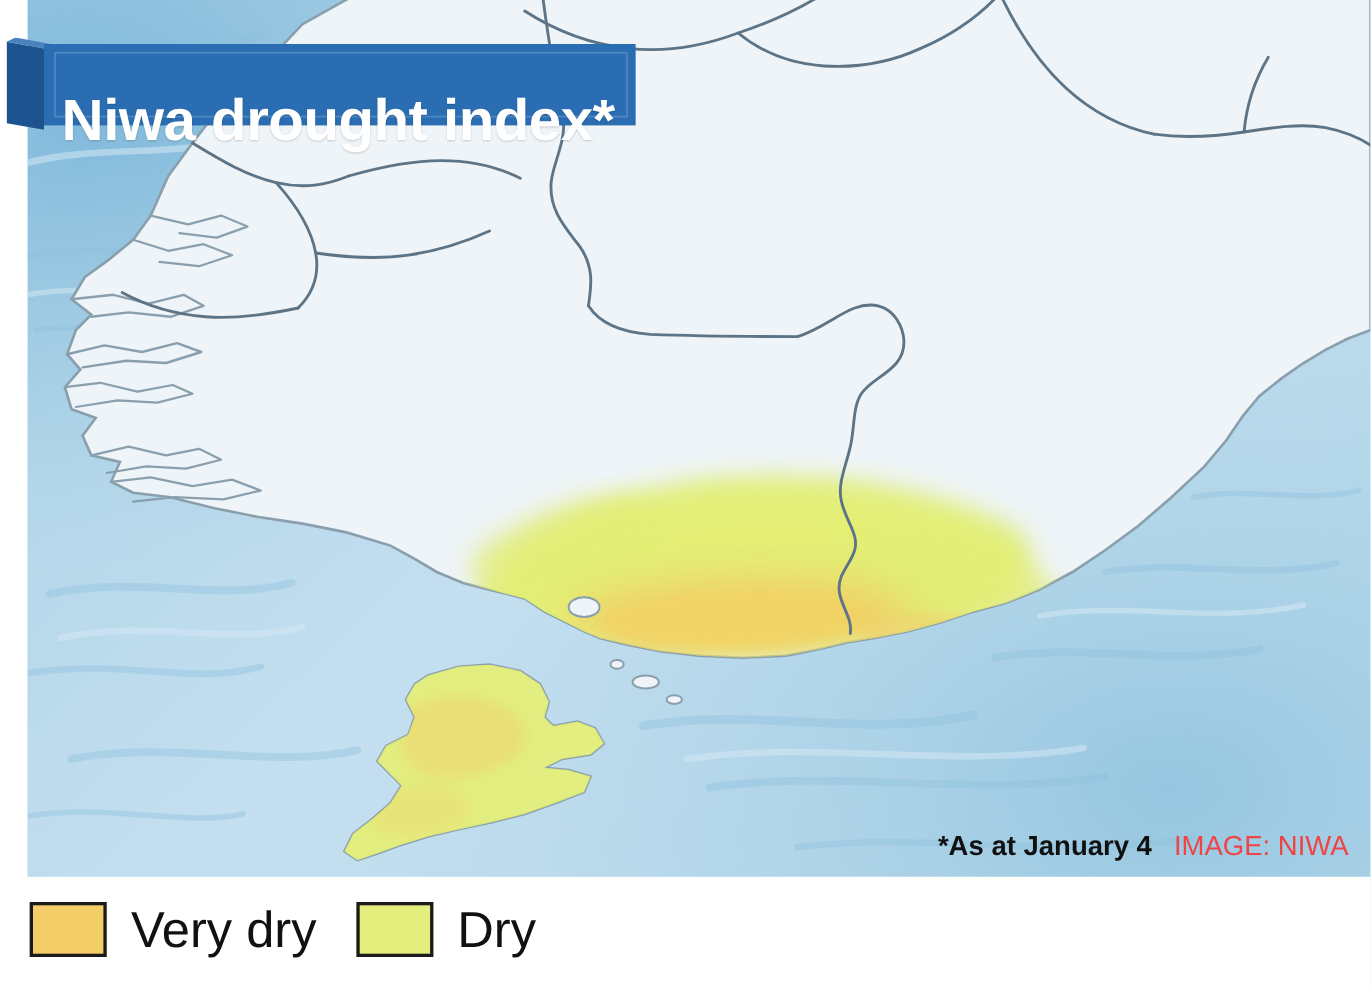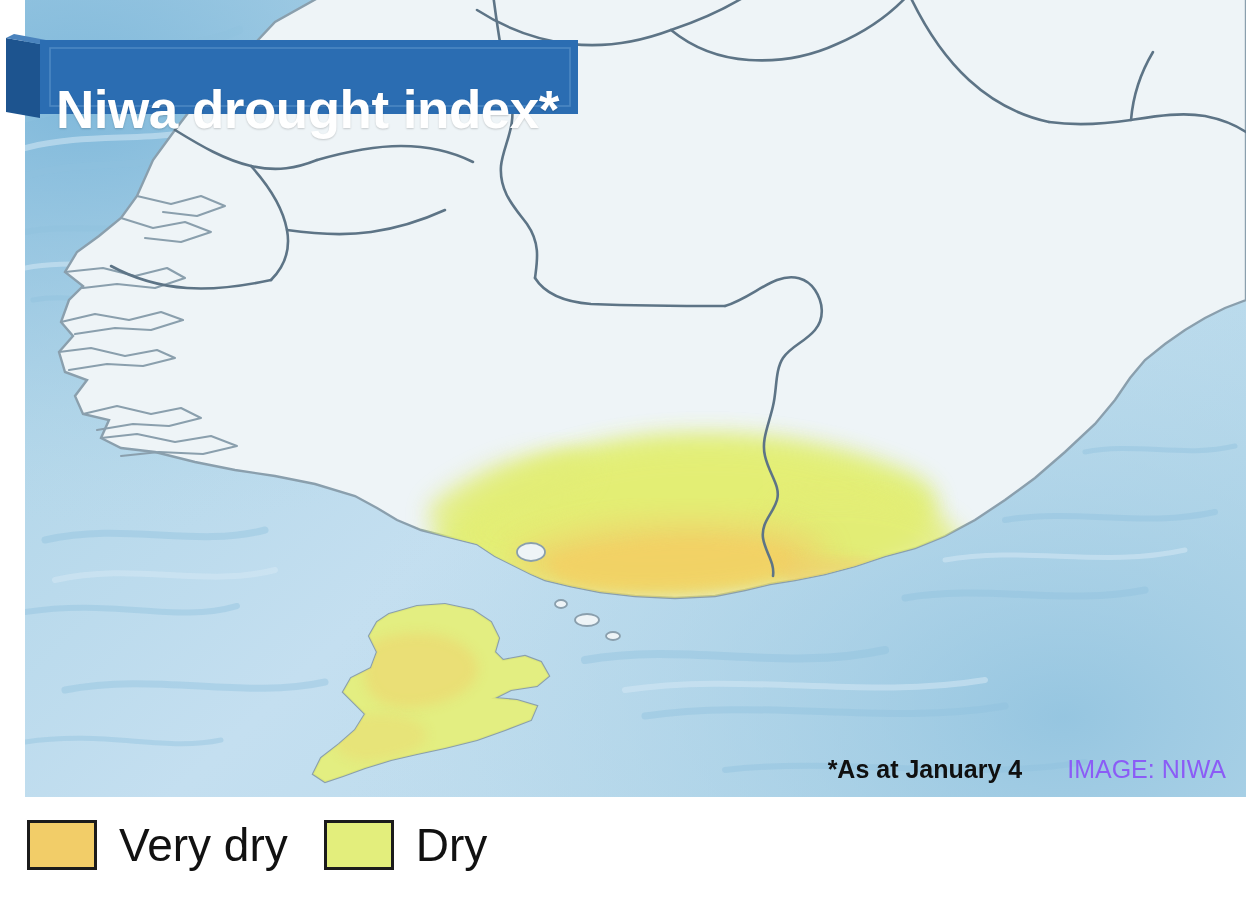--- a/index.html
+++ b/index.html
@@ -67,21 +67,21 @@
     text-shadow: 0 1px 2px rgba(0,0,0,0.18);
   }
 
   
   #caption {
     position: absolute;
     right: 20px;
     top: 755px;
     display: flex;
     align-items: baseline;
-    gap: 45px;
+    gap: 20px;
   }
   #caption-note {
     font-size: 25px;
     font-weight: bold;
     color: #101010;
     white-space: nowrap;
   }
   #caption-credit {
     font-size: 25px;
     font-weight: normal;
@@ -355,21 +355,21 @@
       <polygon points="0,4 34,10 40,6 8,0" fill="#4a83bd"></polygon>
 
       <rect x="34" y="6" width="538" height="74" fill="#2b6db2"></rect>
       <rect x="44" y="14" width="520" height="58" fill="none" stroke="#4d88c2" stroke-width="1.6"></rect>
     </svg>
     <div id="banner-text" style="color: rgb(255, 255, 255);">Niwa drought index*</div>
   </div>
 
   <div id="caption">
     <span id="caption-note" style="color: rgb(16, 16, 16);">*As at January 4</span>
-    <span id="caption-credit" style="color: #8b5cf6;">IMAGE: NIWA</span>
+    <span id="caption-credit" style="color: #ef4444;">IMAGE: NIWA</span>
   </div>
 
   <div id="legend">
     <div class="legend-item">
       <span class="legend-swatch" style="background: rgb(242, 205, 104); border-color: rgb(27, 27, 27);"></span>
       <span class="legend-label">Very dry</span>
     </div>
     <div class="legend-item">
       <span class="legend-swatch" style="background: rgb(227, 238, 124); border-color: rgb(27, 27, 27);"></span>
       <span class="legend-label">Dry</span>

